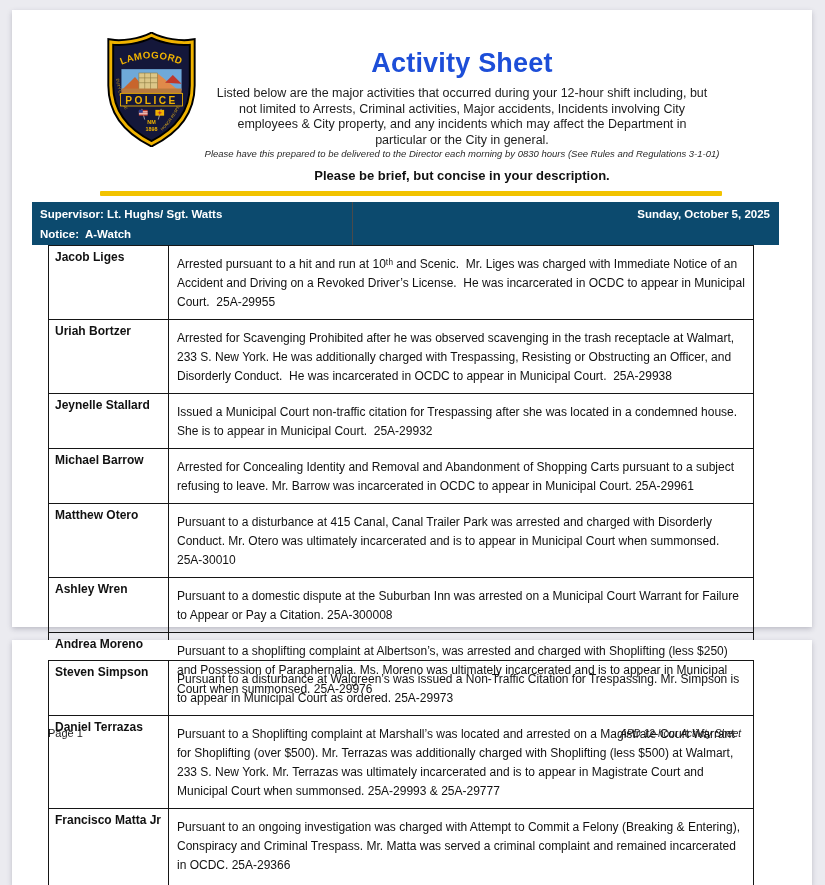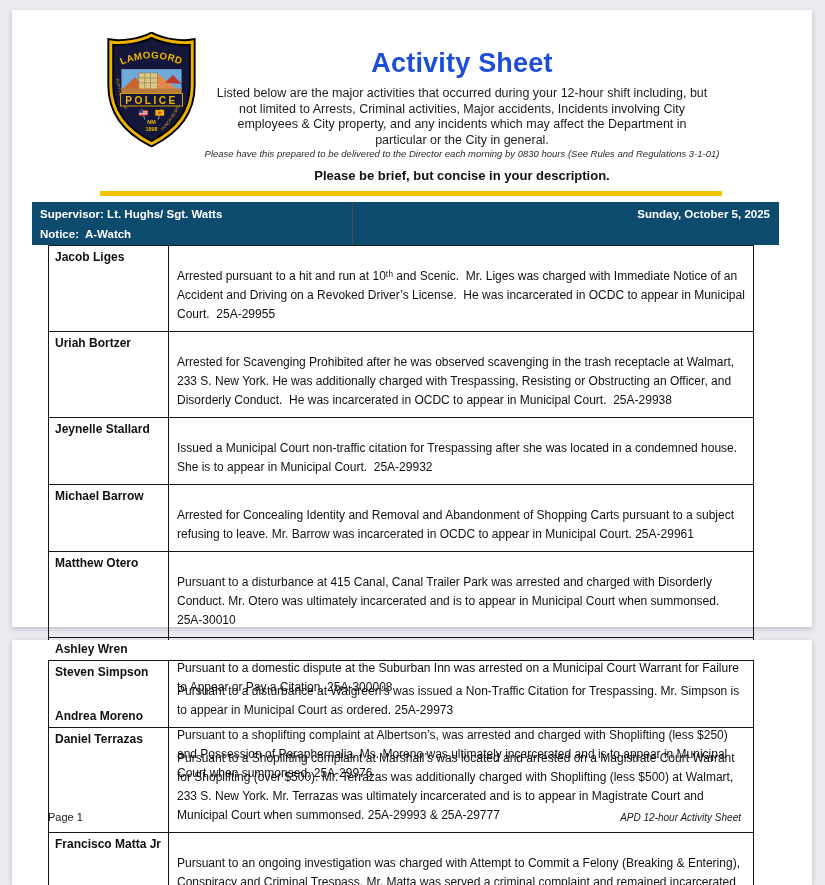--- a/index.html
+++ b/index.html
@@ -81,21 +81,21 @@
     border: 1px solid #161616;
     vertical-align: top;
     font-size: 12px;
   }
   .activity-table td.name {
     width: 120px;
     font-weight: bold;
     padding: 4px 6px;
   }
   .activity-table td.desc {
-    padding: 21px 8px 7px;
+    padding: 9px 8px 7px;
     line-height: 19px;
     white-space: pre-wrap;
   }
   .activity-table tr:last-child td.desc { padding-bottom: 18px; }
   .activity-table tr:last-child td { height: 54px; }
   .page-2 .activity-table tr:last-child td { height: 66px; }
 
   
   .page-footer {
     margin: 9px 0 0 36px;

